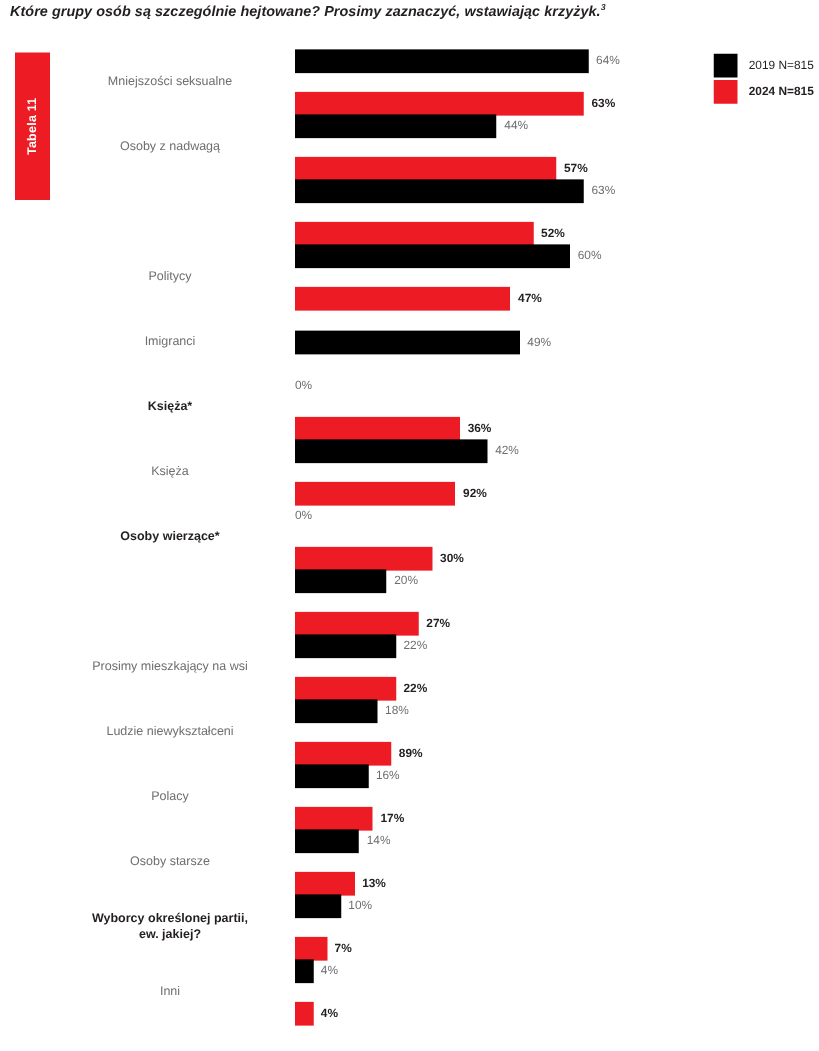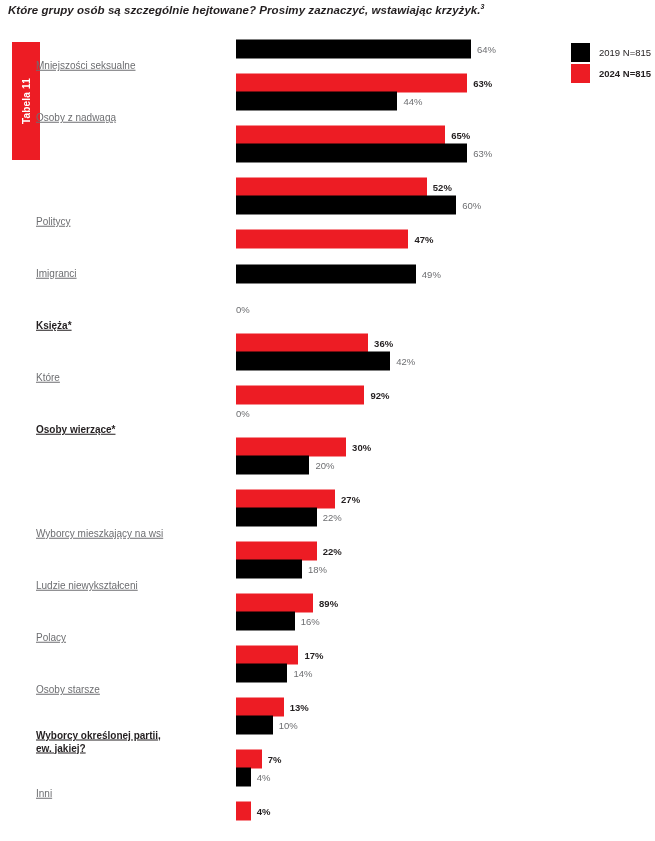--- a/index.html
+++ b/index.html
@@ -82,27 +82,26 @@
   }
   .row{
     position:relative;
     height:52px;
   }
   .row-label{
     position:absolute;
     right:294px;          
     top:50%;
     transform:translateY(-50%);
-    text-align:left;
+    text-align:center;
     font-size:10px;
     line-height:12.5px;
     color:#6d6e71;
     white-space:pre-line;
     width:200px;
-    text-decoration:underline;
   }
   .row-label.emph{
     color:#231f20;
     font-weight:bold;
   }
   .bars{
     position:absolute;
     left:236px; top:50%;
     transform:translateY(-50%);
     width:294px;
@@ -168,21 +167,21 @@
     </div>
     <div class="row">
       <div class="row-label">Osoby z nadwagą</div>
       <div class="bars">
         <div class="bar-line">
           <div class="bar black" style="width: 161.48px;"></div>
           <span class="bar-val">44%</span>
         </div>
         <div class="bar-line">
           <div class="bar red" style="width: 209.19px;"></div>
-          <span class="bar-val red-val">65%</span>
+          <span class="bar-val red-val">57%</span>
         </div>
       </div>
     </div>
     <div class="row">
       <div class="bars">
         <div class="bar-line">
           <div class="bar black" style="width: 231.21px;"></div>
           <span class="bar-val">63%</span>
         </div>
         <div class="bar-line">
@@ -220,21 +219,21 @@
           <div class="bar black" style="width: 0px;"></div>
           <span class="bar-val" style="margin-left: 0px;">0%</span>
         </div>
         <div class="bar-line">
           <div class="bar red" style="width: 132.12px;"></div>
           <span class="bar-val red-val">36%</span>
         </div>
       </div>
     </div>
     <div class="row">
-      <div class="row-label">Które</div>
+      <div class="row-label">Księża</div>
       <div class="bars">
         <div class="bar-line">
           <div class="bar black" style="width: 154.14px;"></div>
           <span class="bar-val">42%</span>
         </div>
         <div class="bar-line">
           <div class="bar red" style="width: 128.45px;"></div>
           <span class="bar-val red-val">92%</span>
         </div>
       </div>
@@ -258,21 +257,21 @@
           <div class="bar black" style="width: 73.4px;"></div>
           <span class="bar-val">20%</span>
         </div>
         <div class="bar-line">
           <div class="bar red" style="width: 99.09px;"></div>
           <span class="bar-val red-val">27%</span>
         </div>
       </div>
     </div>
     <div class="row">
-      <div class="row-label">Wyborcy mieszkający na wsi</div>
+      <div class="row-label">Prosimy mieszkający na wsi</div>
       <div class="bars">
         <div class="bar-line">
           <div class="bar black" style="width: 80.74px;"></div>
           <span class="bar-val">22%</span>
         </div>
         <div class="bar-line">
           <div class="bar red" style="width: 80.74px;"></div>
           <span class="bar-val red-val">22%</span>
         </div>
       </div>

